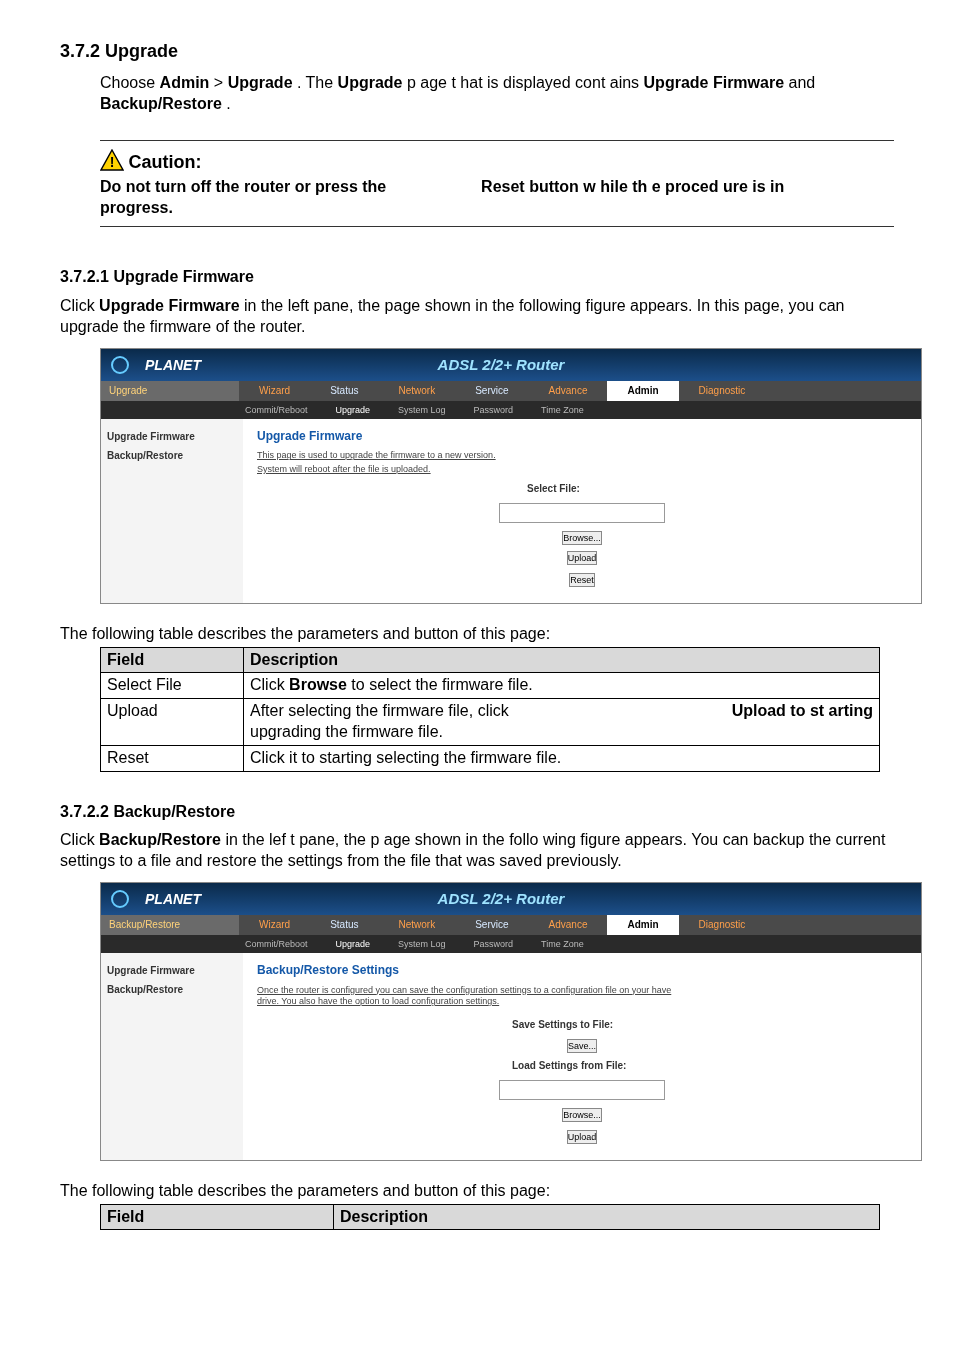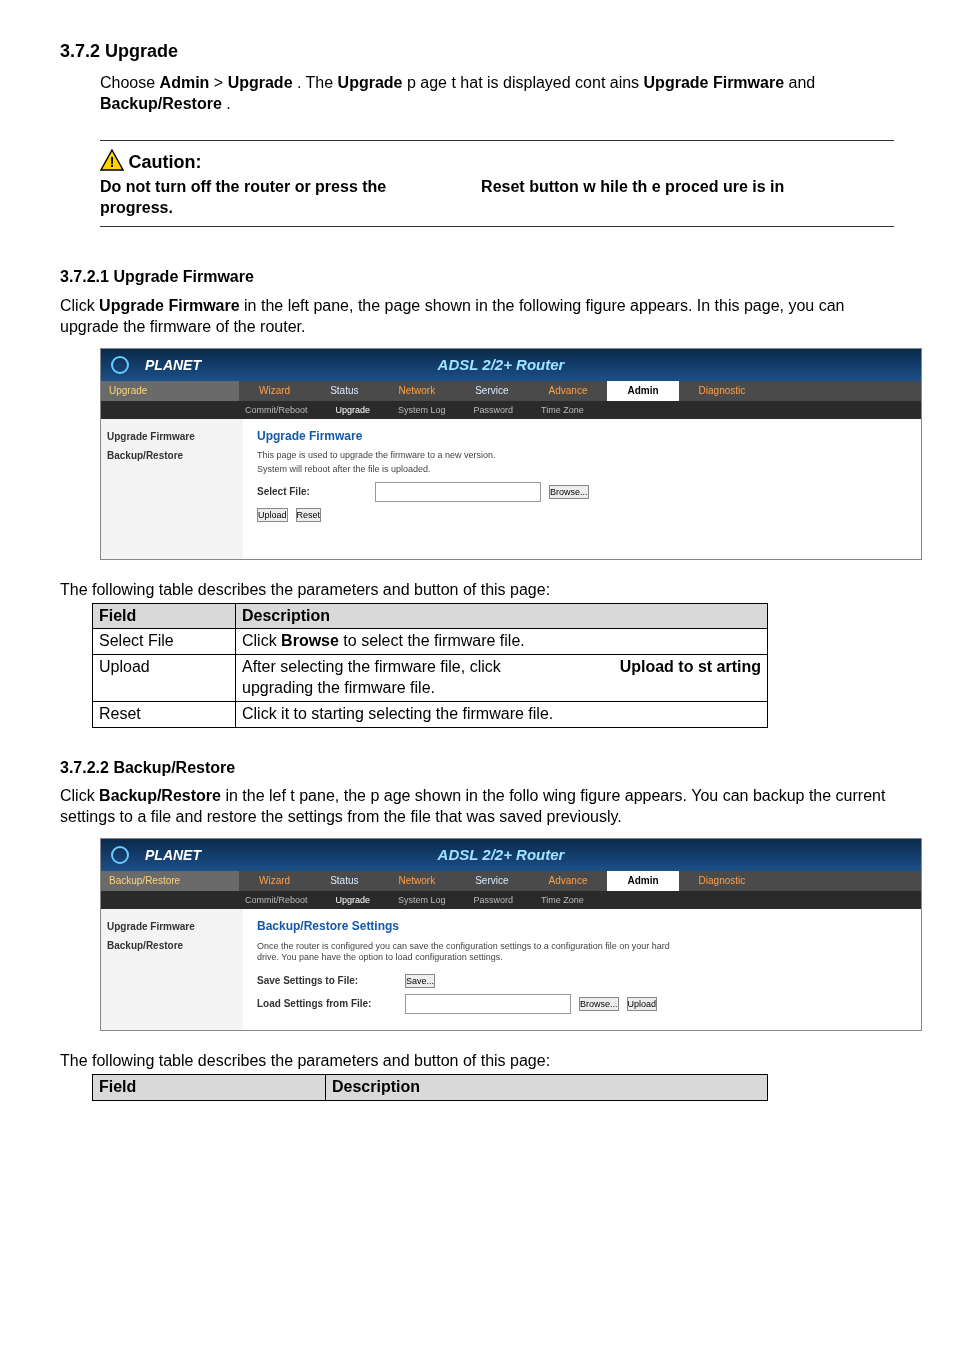--- a/index.html
+++ b/index.html
@@ -28,30 +28,30 @@
 .nav-items span.alt { color:#ff9f4a; }
 .nav-items span.white { color:#fff; }
 .subnav-row { display:flex; background:#2a2a2a; color:#bbb; height:18px; align-items:center; font-size:9px; }
 .subnav-spacer { width:130px; }
 .subnav-row span.item { padding:0 14px; line-height:18px; }
 .router-body { display:flex; background:#fff; min-height:140px; }
 .router-side { width:130px; background:#f4f4f4; padding:8px 6px; font-size:10px; }
 .side-item { padding:3px 0; color:#333; font-weight:bold; cursor:pointer; }
 .router-main { flex:1; padding:10px 14px; font-size:10px; color:#333; }
 .router-main .panel-title { color:#1458a8; font-weight:bold; font-size:12px; margin-bottom:6px; }
-.router-main .ptext { font-size:9px; margin:2px 0; color:#444; }
+.router-main .ptext { font-size:9px; margin:2px 0; color:#444;text-decoration:underline; }
 .router-main .warn { color:#c01818; font-size:9px; margin:4px 0 8px 0; }
-.form-line { display:flex; align-items:center; gap:8px; margin:6px 0; }
+.form-line { display:flex; align-items:center; gap:8px; margin:6px 0;flex-direction:column; }
 .form-label { font-weight:bold; width:110px; font-size:10px; }
 .fileinput { border:1px solid #999; height:16px; width:160px; background:#fff; font-size:9px; }
 .btn { border:1px solid #888; background:#eee; font-size:9px; padding:1px 0; cursor:pointer; }
 
 
 .param-lead { margin:10px 0 2px 0; }
-.ptable { border-collapse:collapse; margin-left:32px; width:676px; }
+.ptable { border-collapse:collapse; margin-left:40px; width:780px; }
 .ptable td, .ptable th { border:1px solid #000; padding:2px 6px; text-align:left; vertical-align:top; font-size:16px; font-weight:normal; }
 .ptable th { background:#d9d9d9; font-weight:bold; }
 .ptable td.f { width:130px; }
 .ptable .upl-cell { display:flex; }
 .ptable .upl-left { flex:1; }
 .ptable .upl-right { font-weight:bold; white-space:nowrap; padding-left:20px; }
 </style>
 </head>
 <body>
 
@@ -217,21 +217,21 @@
     <span class="item">Password</span>
     <span class="item">Time Zone</span>
   </div>
   <div class="router-body" style="min-height:120px">
     <div class="router-side">
       <div class="side-item">Upgrade Firmware</div>
       <div class="side-item">Backup/Restore</div>
     </div>
     <div class="router-main">
       <div class="panel-title">Backup/Restore Settings</div>
-      <div class="ptext" style="max-width:420px">Once the router is configured you can save the configuration settings to a configuration file on your hard drive. You pane have the option to load configuration settings.</div>
+      <div class="ptext" style="max-width:420px">Once the router is configured you can save the configuration settings to a configuration file on your have drive. You also have the option to load configuration settings.</div>
       <div class="form-line" style="margin-top:10px">
         <div class="form-label" style="width:140px">Save Settings to File:</div>
         <button class="btn">Save...</button>
       </div>
       <div class="form-line">
         <div class="form-label" style="width:140px">Load Settings from File:</div>
         <input class="fileinput" style="">
         <button class="btn">Browse...</button>
         <button class="btn">Upload</button>
       </div>

